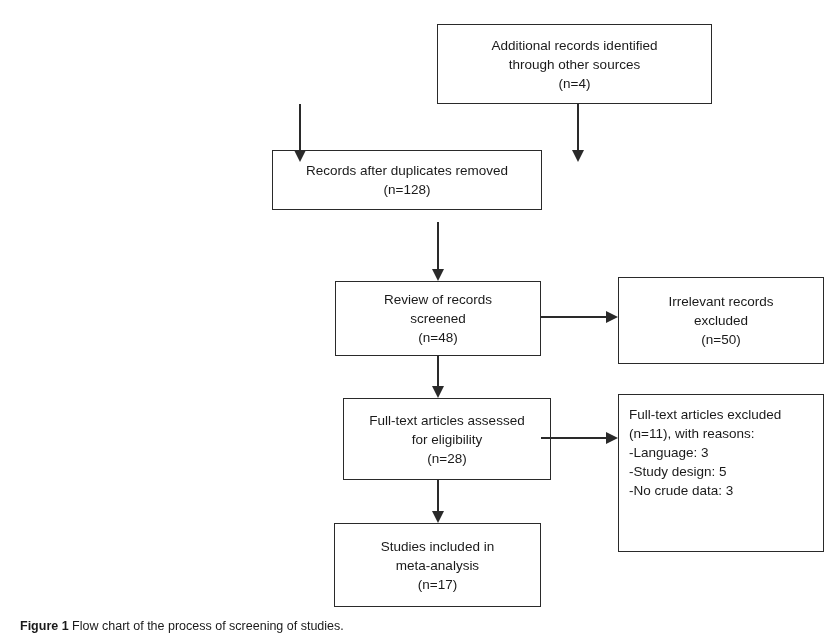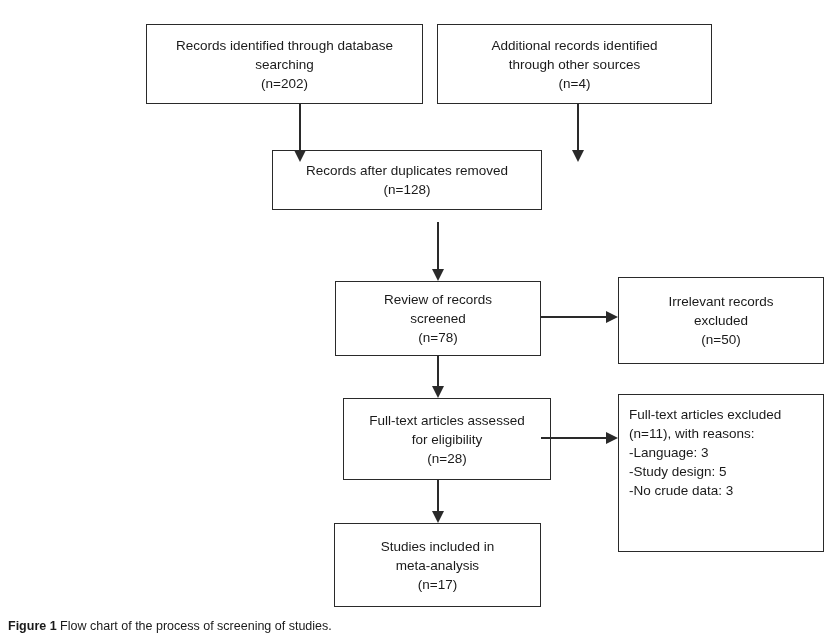--- a/index.html
+++ b/index.html
@@ -47,21 +47,21 @@
     border-top: 12px solid var(--line);
   }
   .head-right {
     position: absolute; width: 0; height: 0;
     border-top: 6px solid transparent;
     border-bottom: 6px solid transparent;
     border-left: 12px solid var(--line);
   }
   .caption {
     position: absolute;
-    left: 8px;
+    left: 20px;
     top: 618px;
     font-size: 12.5px;
     line-height: 16px;
     color: var(--ink);
   }
   .caption .cap-label { font-weight: bold; }
 
   
   #box-0 { left: 146px; top: 24px;  width: 277px; height: 80px; }
   #box-1 { left: 437px; top: 24px;  width: 275px; height: 80px; }
@@ -70,31 +70,28 @@
   #box-4 { left: 618px; top: 277px; width: 206px; height: 87px; }
   #box-5 { left: 343px; top: 398px; width: 208px; height: 82px; }
   #box-6 { left: 618px; top: 394px; width: 206px; height: 158px; }
   #box-7 { left: 334px; top: 523px; width: 207px; height: 84px; }
 </style>
 </head>
 <body>
 
 <div class="canvas">
 
-  <div class="box" id="box-0">Records identified through database
-searching
-(n=202)</div>
   <div class="box" id="box-1">Additional records identified
 through other sources
 (n=4)</div>
   <div class="box" id="box-2">Records after duplicates removed
 (n=128)</div>
   <div class="box" id="box-3">Review of records
 screened
-(n=78)</div>
+(n=48)</div>
   <div class="box" id="box-4">Irrelevant records
 excluded
 (n=50)</div>
   <div class="box" id="box-5">Full-text articles assessed
 for eligibility
 (n=28)</div>
   <div class="box left-align" id="box-6">Full-text articles excluded
 (n=11), with reasons:
 -Language: 3
 -Study design: 5

